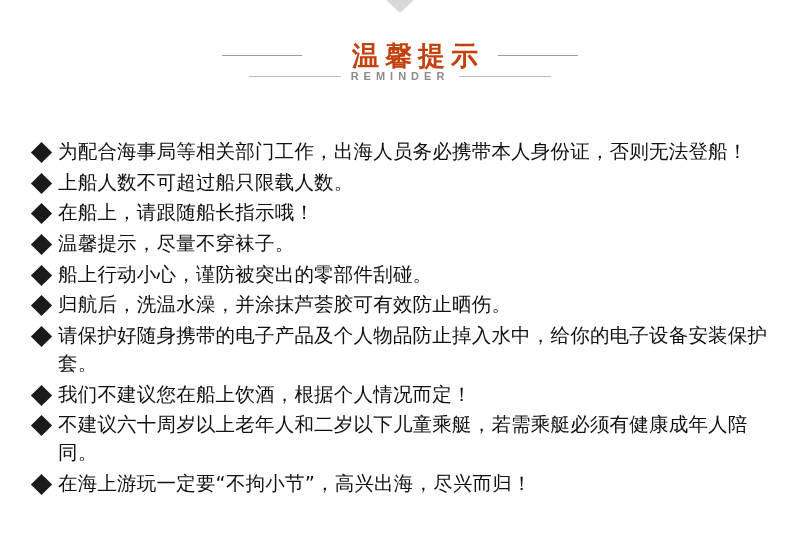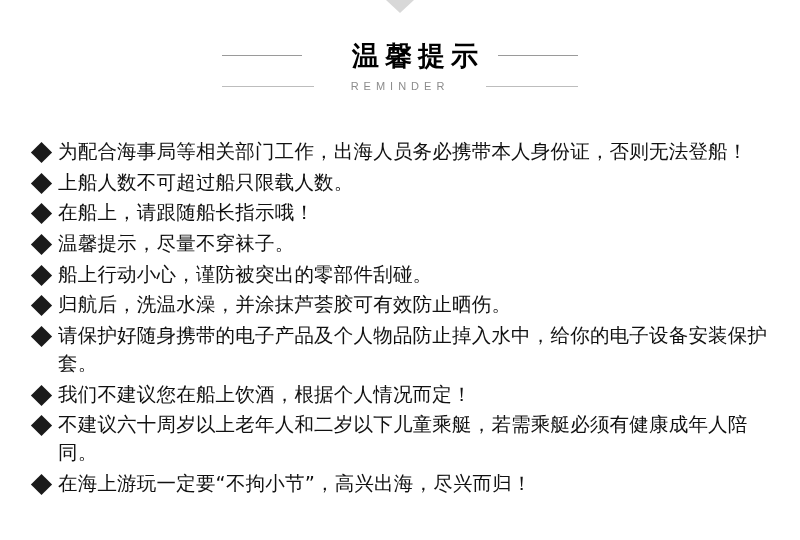--- a/index.html
+++ b/index.html
@@ -57,30 +57,31 @@
     background: #9a9a9a;
     width: 80px;
   }
   .rule-left { margin-right: 14px; }
   .rule-right { margin-left: 14px; }
   .title {
     font-family: "DejaVu Sans", sans-serif;
     font-size: 27px;
     font-weight: bold;
     letter-spacing: 6px;
-    color: #000000;
+    color: #c2410c;
     line-height: 1;
     white-space: nowrap;
     margin-left: 36px;
   }
   .sub-row {
     display: flex;
     align-items: center;
-    justify-content: space-between;
-    margin-top: 11px;
+    justify-content: center;
+    margin-top: 1px;
+    font-weight: bold;
   }
   .sub-rule {
     height: 1px;
     background: #bdbdbd;
     width: 92px;
   }
   .subtitle {
     font-family: "Liberation Sans", sans-serif;
     font-size: 11px;
     letter-spacing: 5px;

